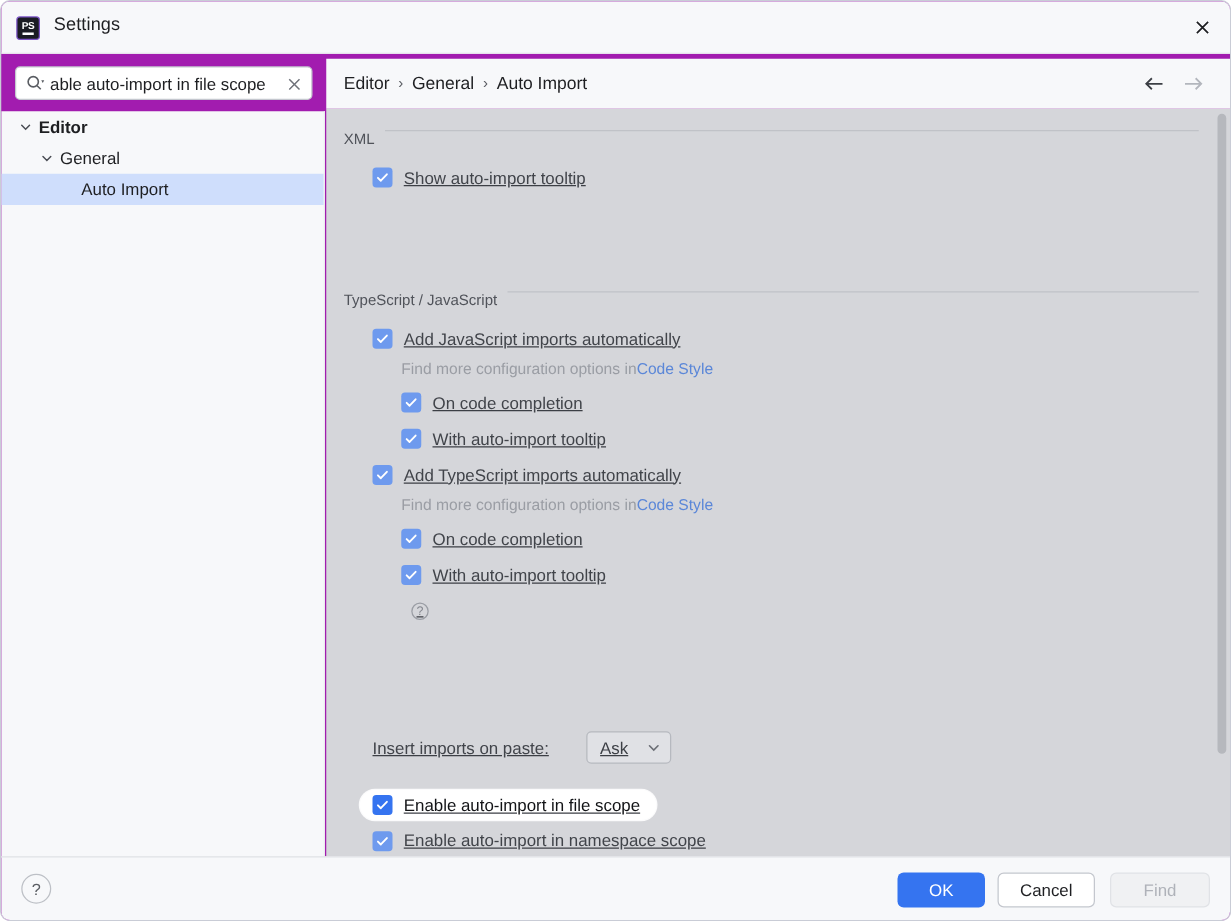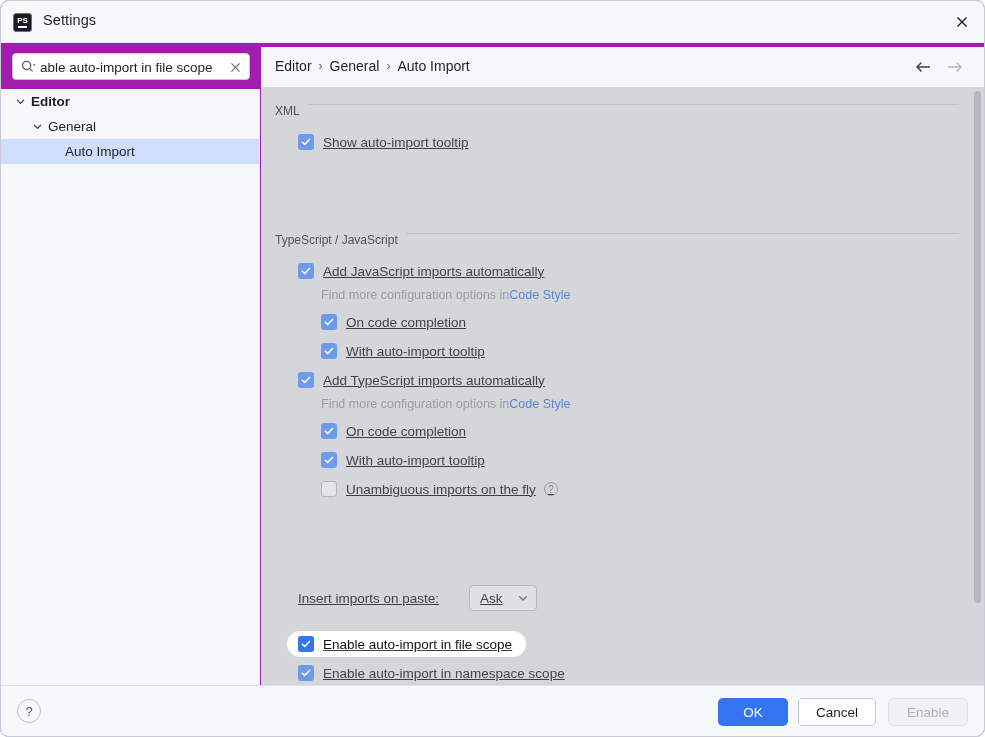--- a/index.html
+++ b/index.html
@@ -448,24 +448,20 @@
             <span class="" style="display: inline-flex; align-items: center;">
               <span class="cb checked">
                 <svg class="tick" viewBox="0 0 12 12">
                   <path d="M1.6 6.3 L4.4 9.1 L10.2 2.9" stroke="#ffffff" stroke-width="1.8" fill="none" stroke-linecap="round" stroke-linejoin="round"></path>
                 </svg>
               </span>
               <span class="label-dim">With auto-import tooltip</span>
             </span>
           </div>
           <div class="row" style="margin-left: 60px; margin-top: 5px;">
-            <span class="" style="display: inline-flex; align-items: center;">
-              <span class="cb unchecked"></span>
-              <span class="label-dim">Unambiguous imports on the fly</span>
-            </span>
             <span class="help-q">?</span>
           </div>
         </div>
         <div style="padding-top: 70px;">
           <div class="row" style="margin-left: 37px; margin-top: 12px; height: 30px; gap: 20px;">
             <span class="label-dim" style="margin-right: 10px;">Insert imports on paste:</span>
             <span class="combo">
               <span class="cv">Ask</span>
               <span class="chev">
                 <svg width="12" height="12" viewBox="0 0 12 12">
@@ -478,36 +474,36 @@
             <span class="hl-pill" style="display: inline-flex; align-items: center;">
               <span class="cb checked strong">
                 <svg class="tick" viewBox="0 0 12 12">
                   <path d="M1.6 6.3 L4.4 9.1 L10.2 2.9" stroke="#ffffff" stroke-width="1.8" fill="none" stroke-linecap="round" stroke-linejoin="round"></path>
                 </svg>
               </span>
               <span class="hl-text">Enable auto-import in file scope</span>
             </span>
           </div>
           <div class="row" style="margin-left: 37px; margin-top: 5px;">
-            <span class="" style="display: inline-flex; align-items: center;">
+            <span class="" style="display: inline-flex; ">
               <span class="cb checked">
                 <svg class="tick" viewBox="0 0 12 12">
                   <path d="M1.6 6.3 L4.4 9.1 L10.2 2.9" stroke="#ffffff" stroke-width="1.8" fill="none" stroke-linecap="round" stroke-linejoin="round"></path>
                 </svg>
               </span>
               <span class="label-dim">Enable auto-import in namespace scope</span>
             </span>
           </div>
         </div>
       </div>
     <div id="scroll-track">
       <div id="scroll-thumb"></div>
     </div>
   </div>
 
   <div id="footer">
     <div id="help-btn">?</div>
     <div class="btn" id="btn-ok">OK</div>
     <div class="btn" id="btn-cancel">Cancel</div>
-    <div class="btn" id="btn-apply">Enable</div>
+    <div class="btn" id="btn-apply">Find</div>
   </div>
 
 </div>
 
 </body></html>

